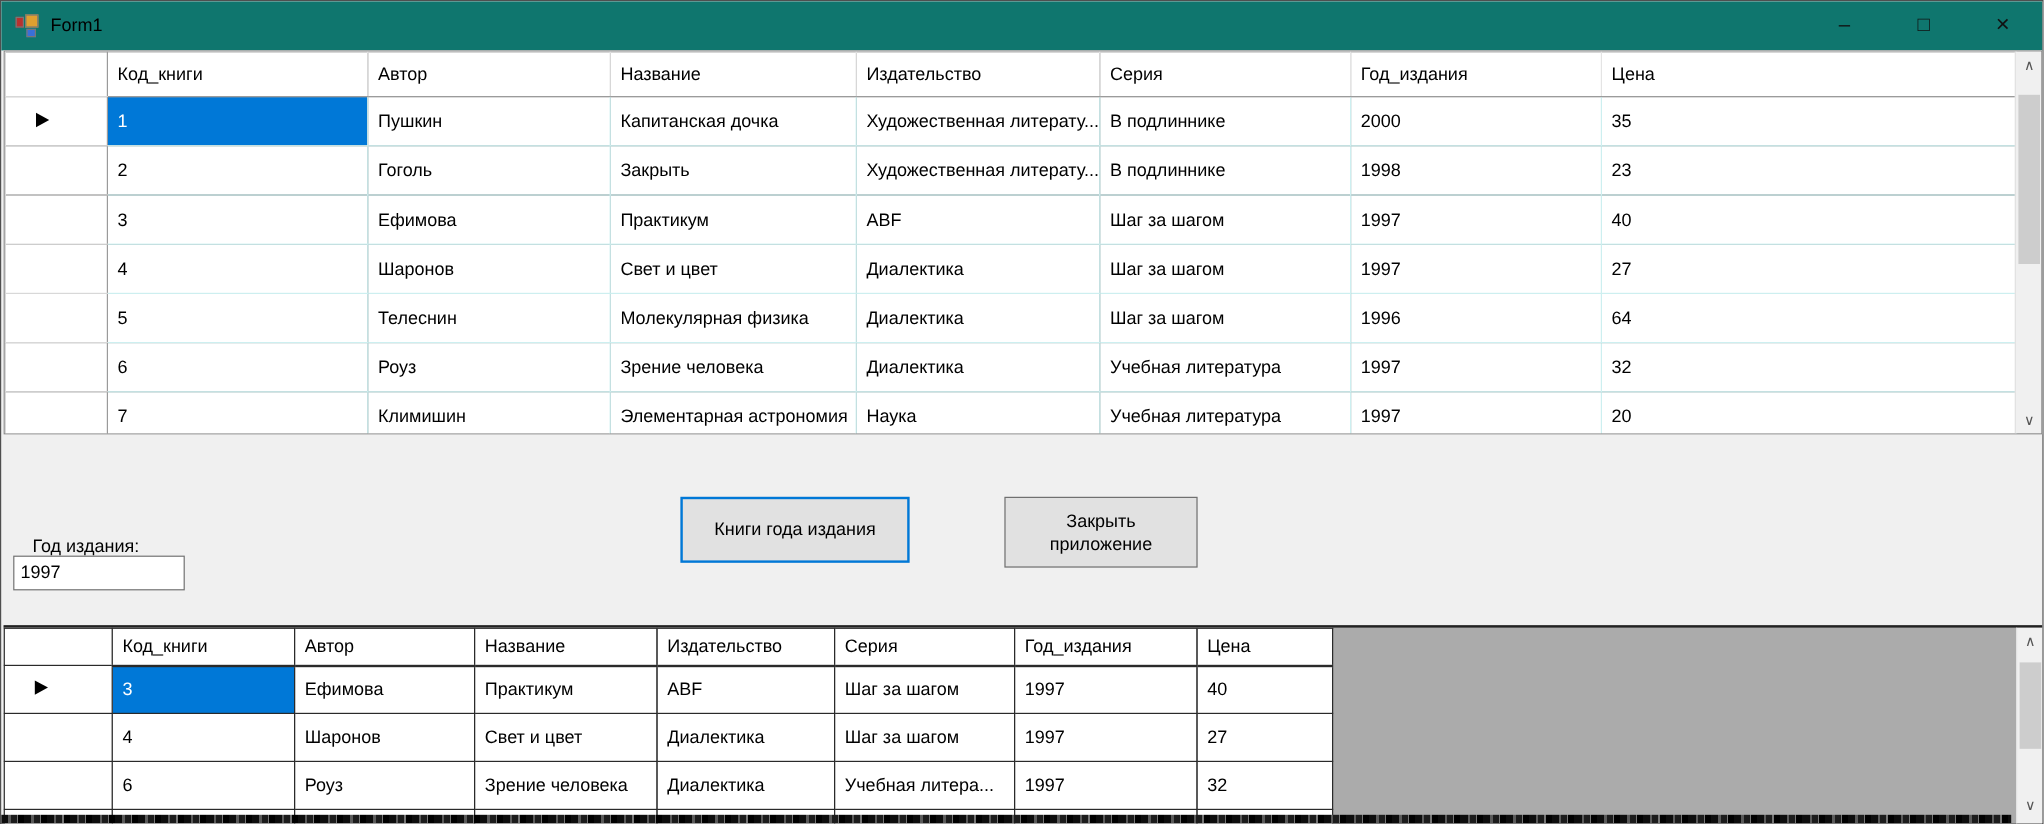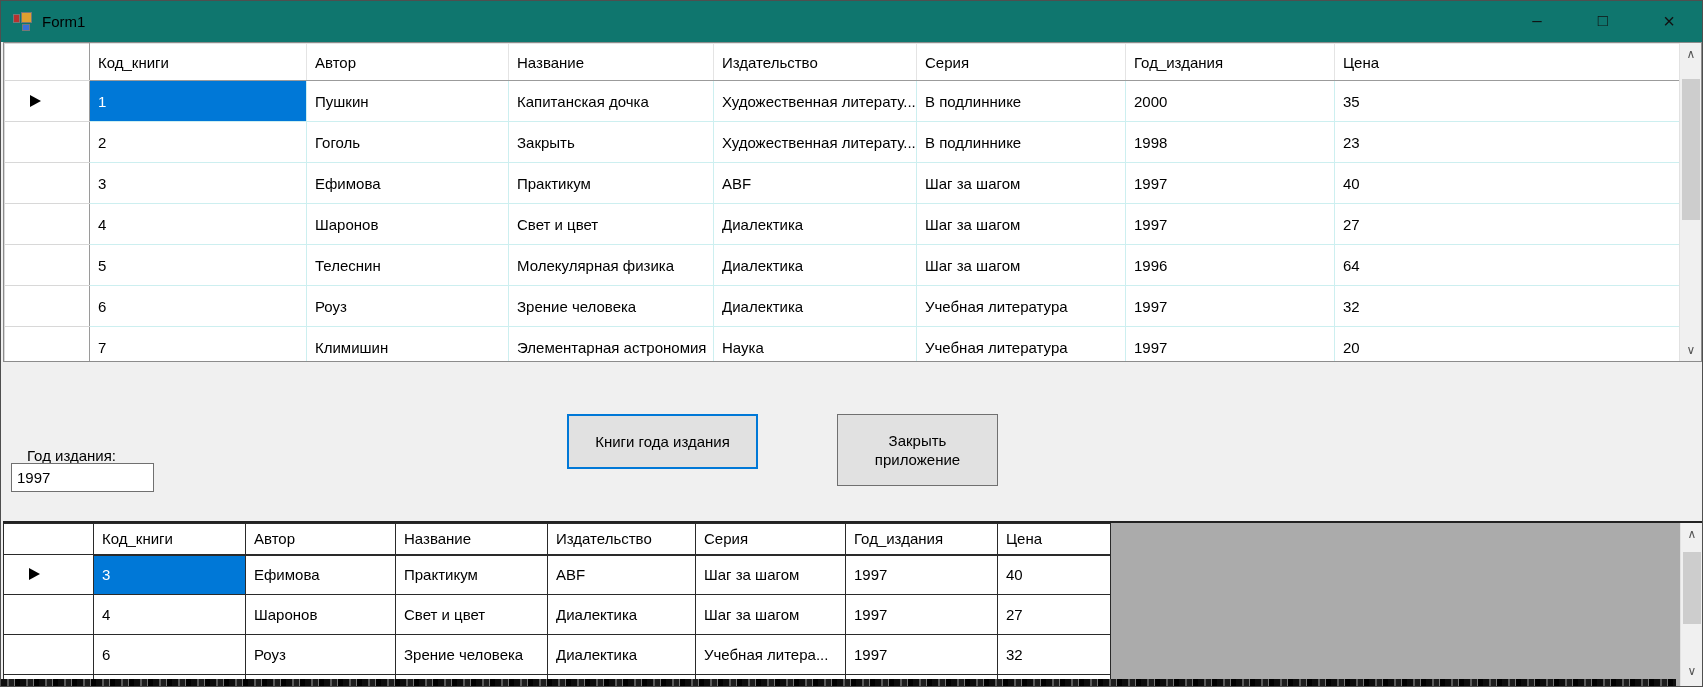--- a/index.html
+++ b/index.html
@@ -64,21 +64,21 @@
     border: 1px solid #707070; background: #fff; font-size: 15px; padding-left: 5px;
     font-family: "Liberation Sans", sans-serif;
   }
   .btn {
     position: absolute; background: #e1e1e1; border: 1px solid #707070;
     display: flex; align-items: center; justify-content: center; text-align: center;
     font-size: 15px; line-height: 19px; cursor: default;
   }
   .btn-show  { left: 278px; top: 405px; width: 199px; height: 85px; padding: 0 24px; }
   .btn-filter{ left: 566px; top: 413px; width: 191px; height: 55px; border: 2px solid #0078d7; }
-  .btn-close { left: 836px; top: 413px; width: 161px; height: 72px; padding: 0 16px; }
+  .btn-close { left: 836px; top: 413px; width: 161px; height: 59px; padding: 0 16px; }
   
   .garble {
     position: absolute; left: 0; right: 26px; bottom: 0; height: 7px; z-index: 4;
     background: repeating-linear-gradient(90deg, #0d0d0d 0 6px, #5a5a5a 6px 8px, #1c1c1c 8px 13px, #767676 13px 14px, #000 14px 19px);
   }
 </style>
 </head>
 <body>
 
 <div class="window">

